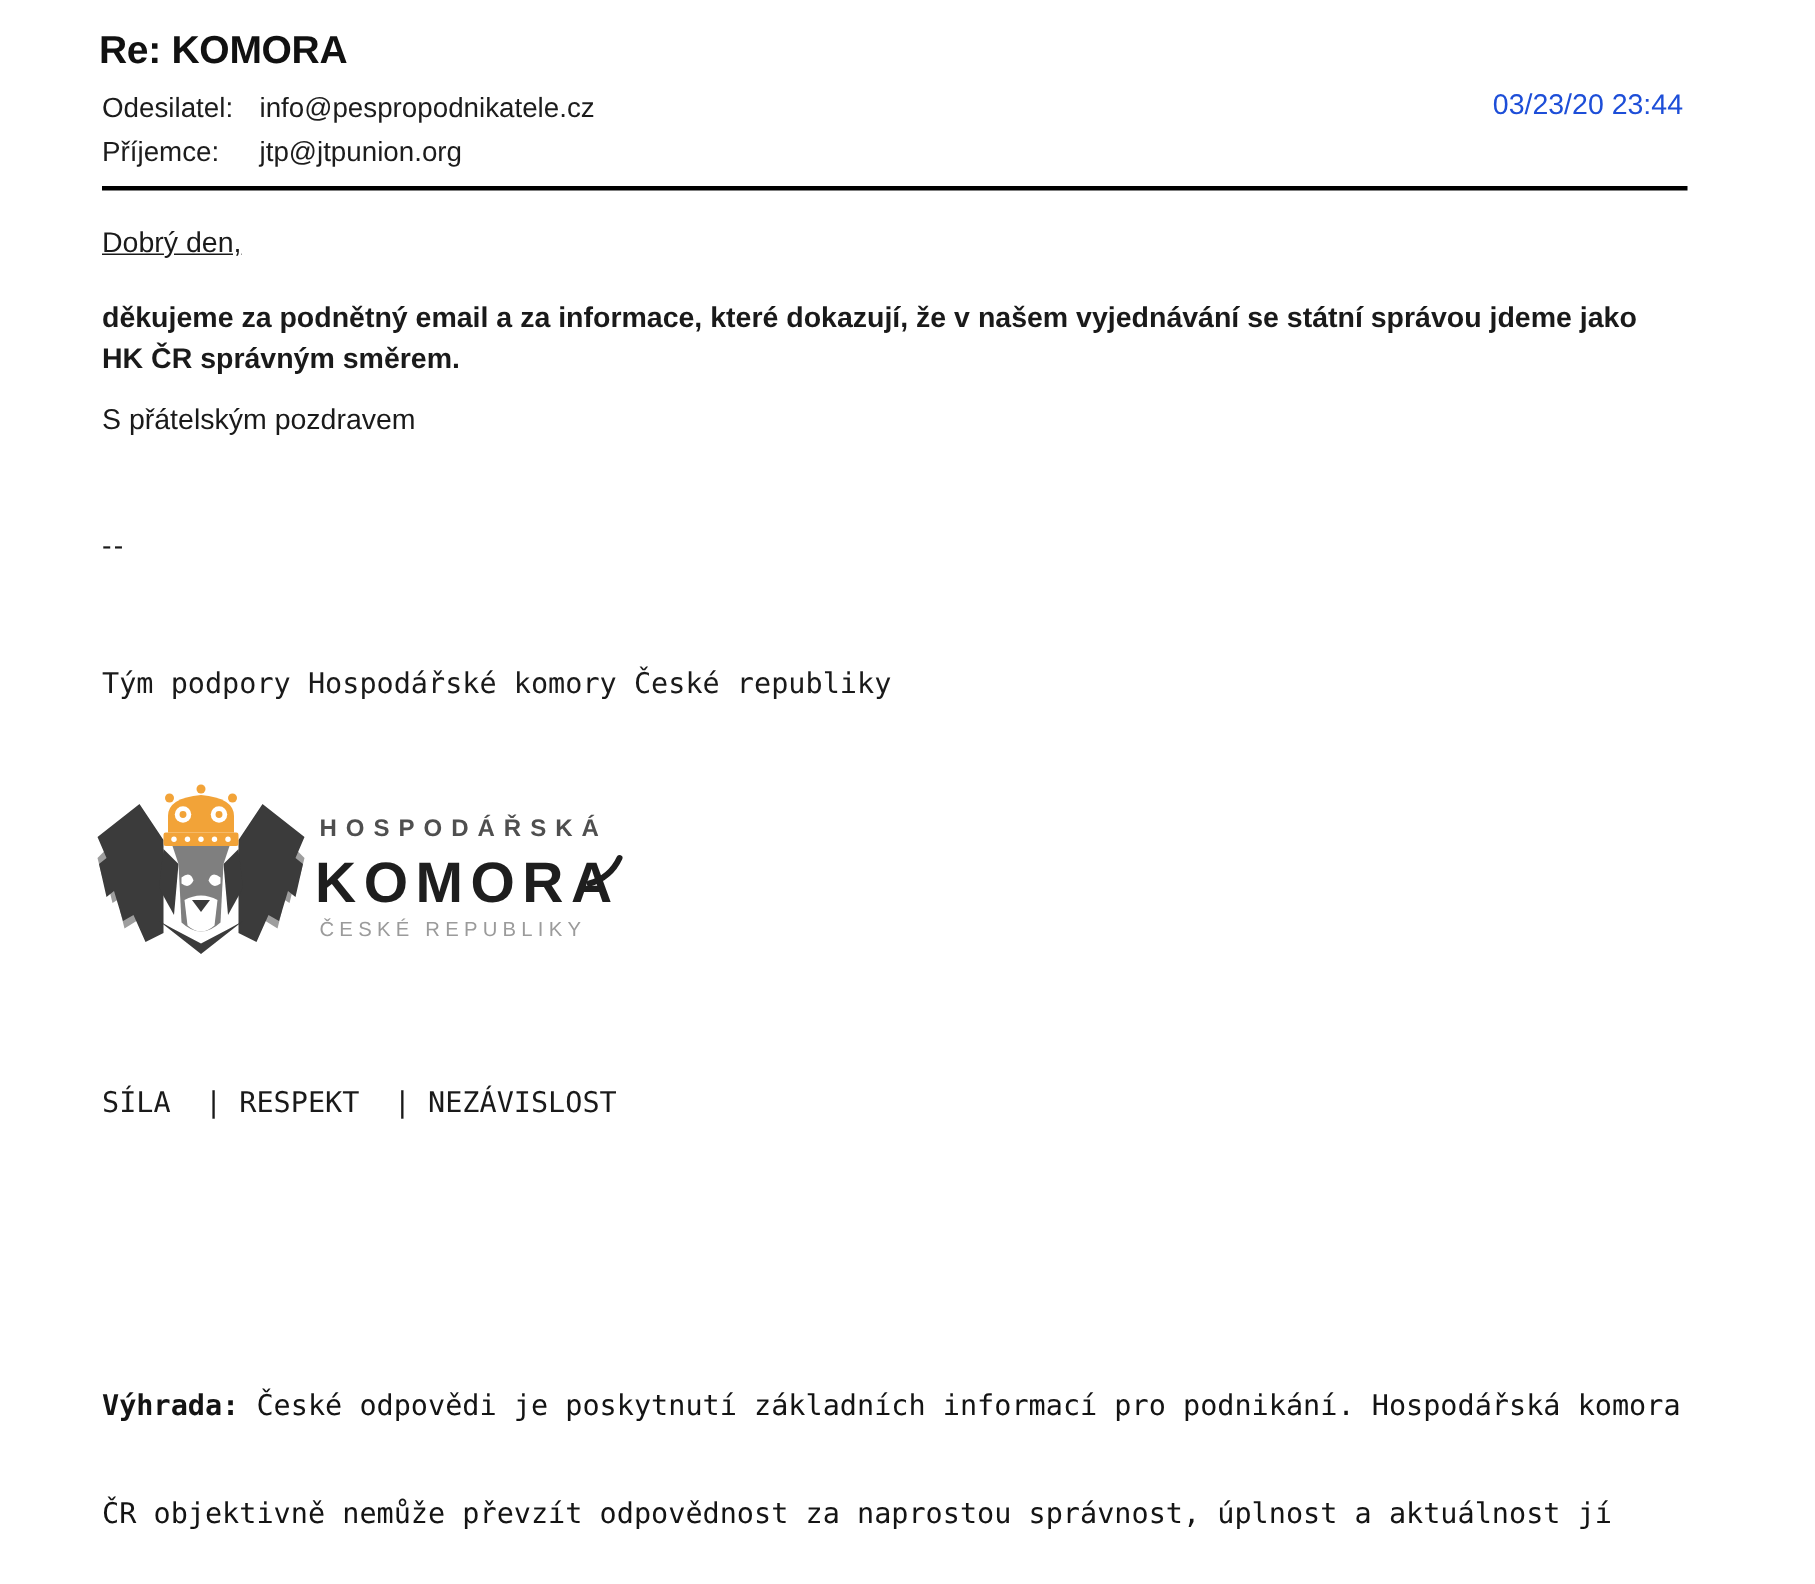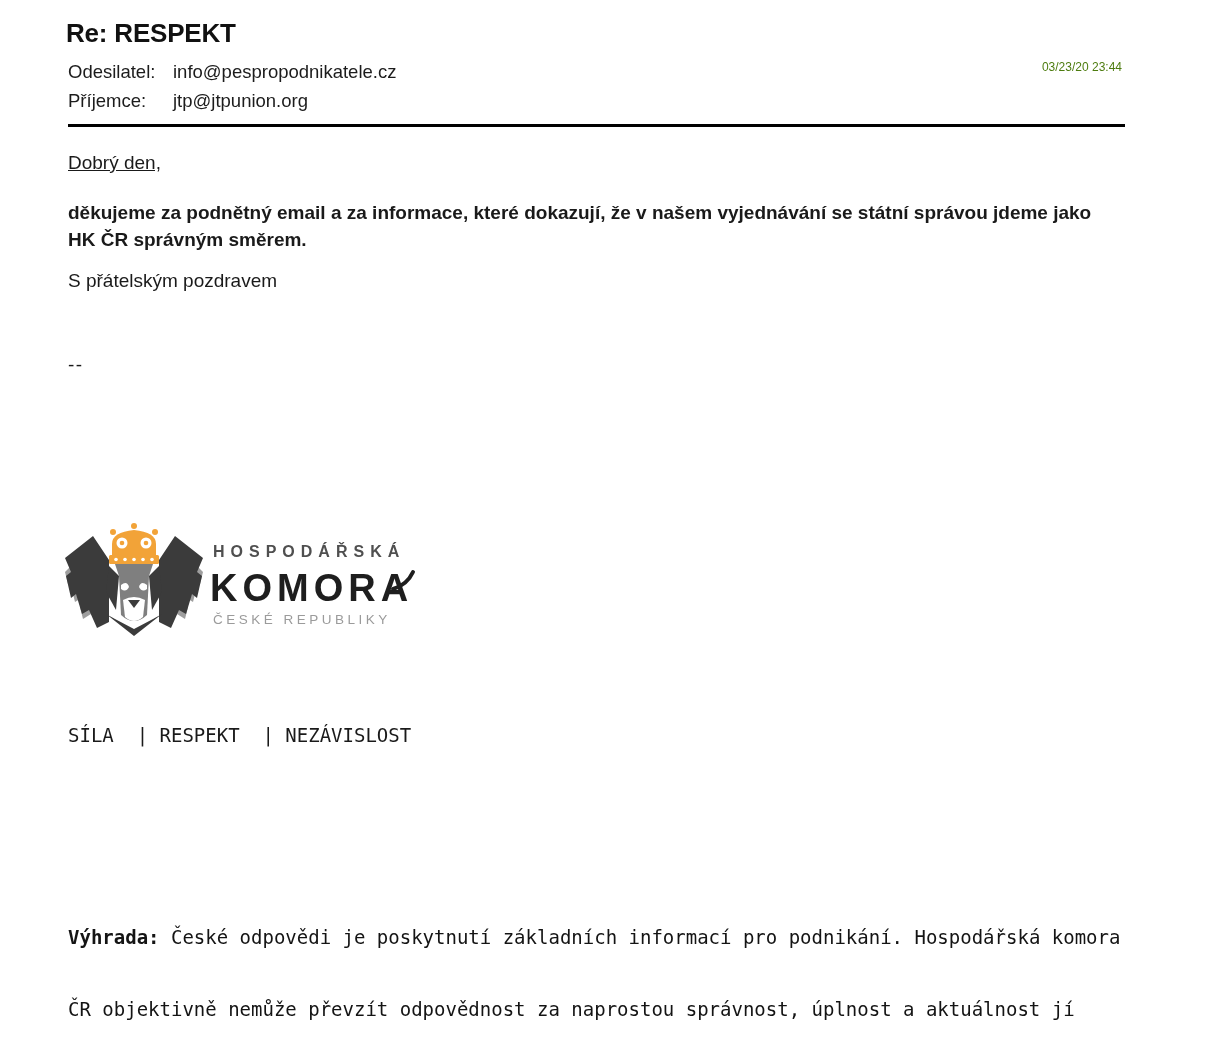--- a/index.html
+++ b/index.html
@@ -21,21 +21,21 @@
     letter-spacing: -0.2px; line-height: 30px;
   }
   .meta {
     left: 68px; top: 57px;
     font-size: 18.5px; line-height: 29px; color: #1c1c1c;
   }
   .meta-row { display: flex; }
   .meta-label { width: 105px; }
   .date {
     right: 88px; top: 60px;
-    font-size: 12px; color: #4d7c0f; text-align: center;
+    font-size: 19px; color: #1d4ed8; text-align: center;
   }
   .rule {
     left: 68px; top: 124px;
     width: 1057px; height: 3px;
     background: #000000;
   }
 
   .greeting { left: 68px; top: 151px; font-size: 19px; line-height: 24px; text-decoration: underline; }
   .para     { left: 68px; top: 199px; font-size: 19px; line-height: 27px; font-weight: bold; }
   .closing  { left: 68px; top: 269px; font-size: 19px; line-height: 24px; }
@@ -57,21 +57,21 @@
   svg text { font-family: "Liberation Sans", sans-serif; }
   .logo-top    { font-size: 16px;  font-weight: 600; letter-spacing: 6px; }
   .logo-komora { font-size: 38px;  font-weight: 700; letter-spacing: 5px; }
   .logo-bottom { font-size: 13.5px; font-weight: 500; letter-spacing: 3.5px; }
 </style>
 </head>
 <body>
 
 <div class="page">
 
-  <h1 class="abs subject">Re: RESPEKT</h1>
+  <h1 class="abs subject">Re: KOMORA</h1>
 
   <div class="abs meta">
     <div class="meta-row">
       <span class="meta-label">Odesilatel:</span>
       <span class="meta-value">info@pespropodnikatele.cz</span>
     </div>
     <div class="meta-row">
       <span class="meta-label">Příjemce:</span>
       <span class="meta-value">jtp@jtpunion.org</span>
     </div>
@@ -85,20 +85,21 @@
 
   <div class="abs para">
     <div>děkujeme za podnětný email a za informace, které dokazují, že v našem vyjednávání se státní správou jdeme jako</div>
     <div>HK ČR správným směrem.</div>
   </div>
 
   <div class="abs closing">S přátelským pozdravem</div>
 
   <div class="abs dashes">--</div>
 
+  <div class="abs team mono">Tým podpory Hospodářské komory České republiky</div>
 
   <svg class="abs logo" viewBox="0 0 355 116" aria-hidden="true">
 
     <g id="wingL">
       <g fill="#9E9E9E">
         <polygon points="2,50 9,43 13,57 5,62"></polygon>
         <polygon points="9,68 16,61 20,75 12,80"></polygon>
         <polygon points="17,85 24,78 28,92 20,97"></polygon>
       </g>
       <path d="M2,36 L30,14 L46,38 L46,100 L34,106 L26,88 L19,92 L13,72 L8,76 L3,54 L8,50 Z" fill="#3B3B3B"></path>

